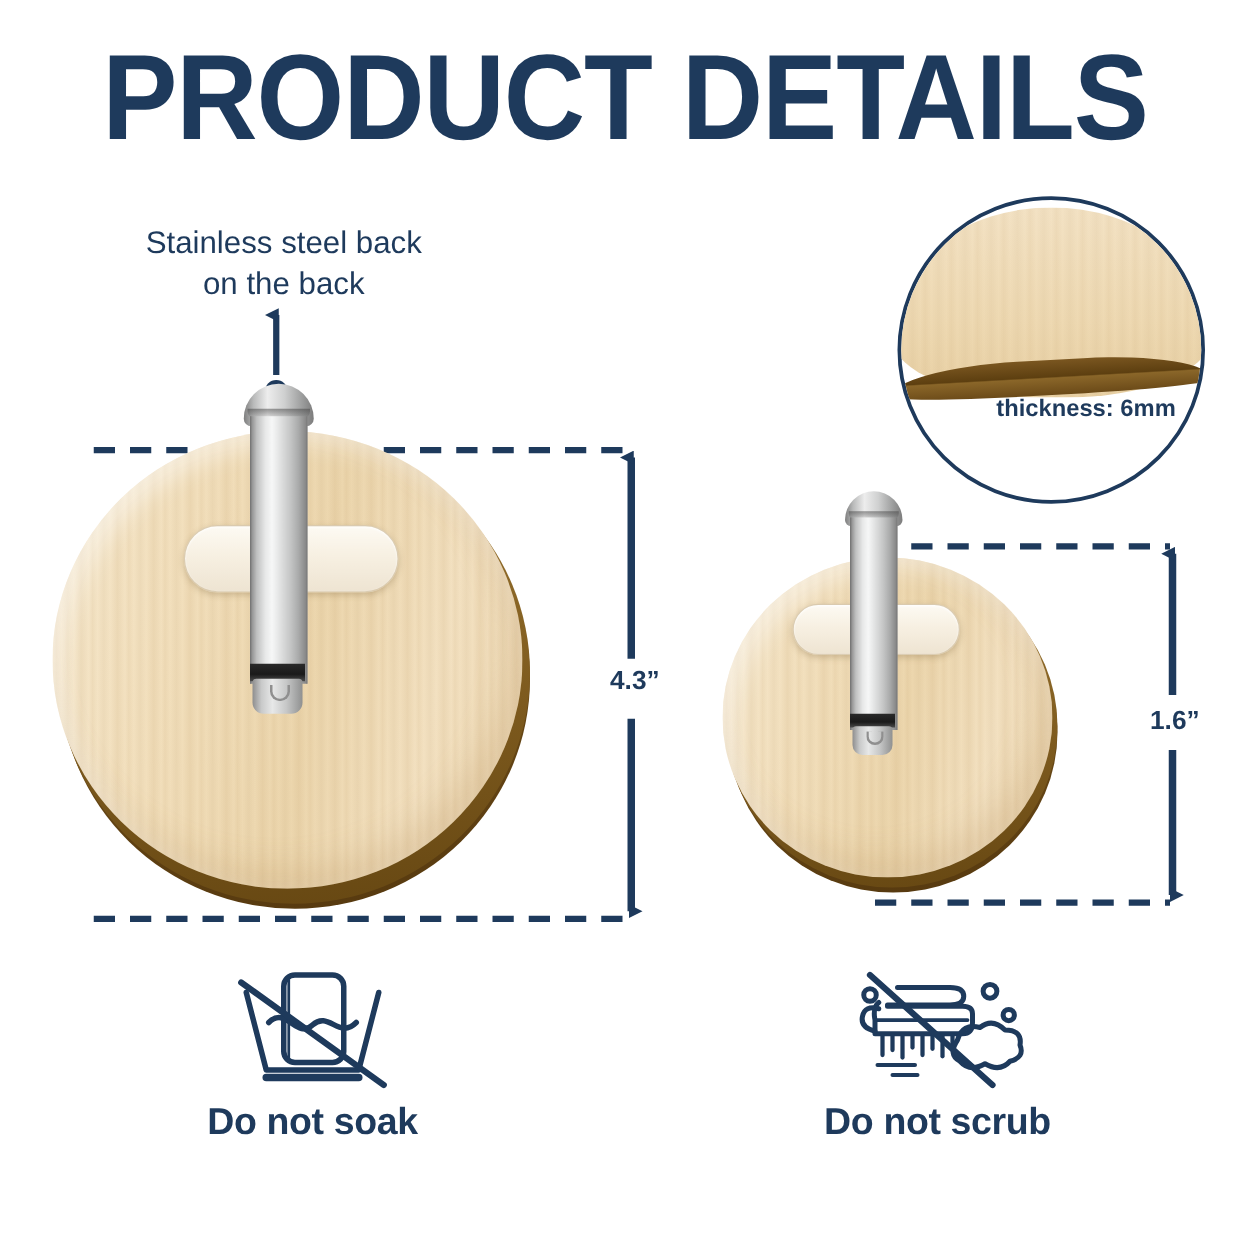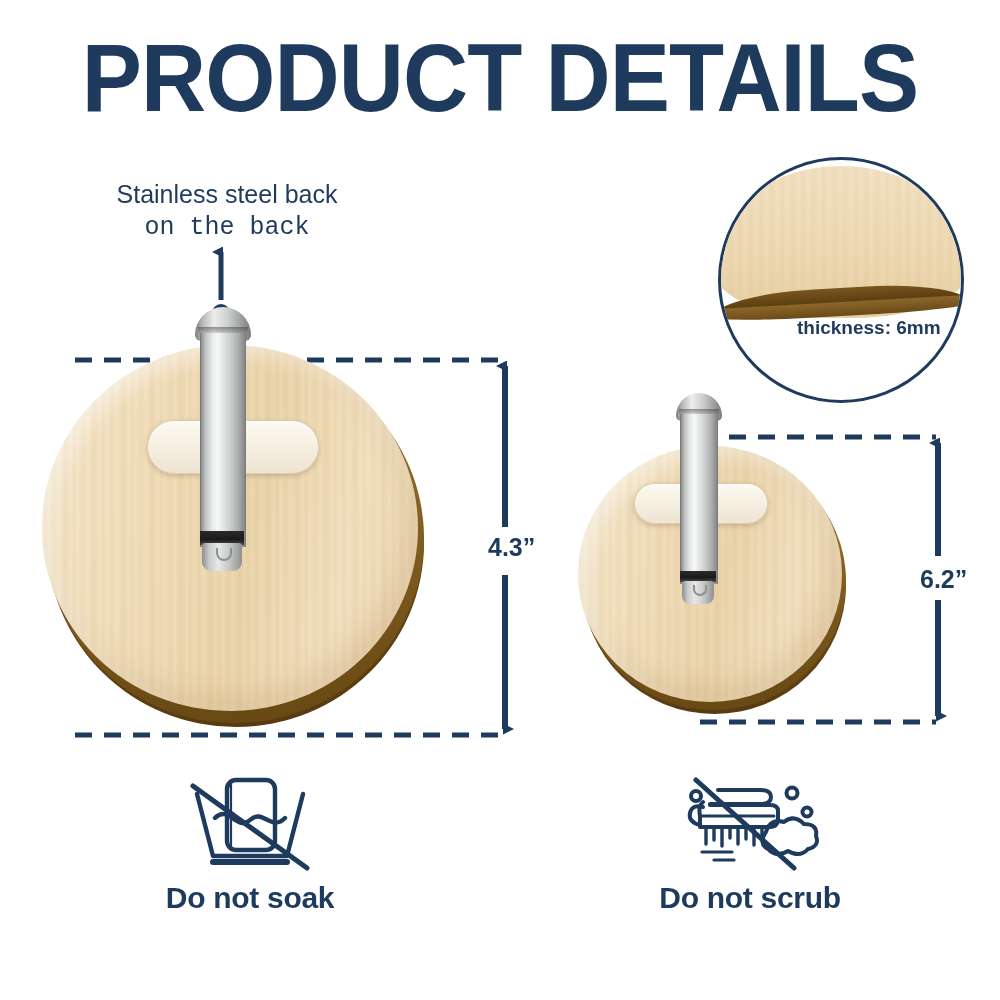--- a/index.html
+++ b/index.html
@@ -30,21 +30,21 @@
   }
 
   
   .clip-callout{
     position:absolute;left:72px;top:178px;width:310px;
     text-align:center;
     font-size:25px;line-height:33px;
     color:#1e3a5c;
     font-weight:normal;
   }
-  .clip-callout .l2{display:block;font-family:Liberation Mono, monospace;}
+  .clip-callout .l2{display:block;}
 
   
   .ovl{position:absolute;left:0;top:0;width:1000px;height:1000px;pointer-events:none;}
 
   
   .board{position:absolute;}
   .board .disc{
     position:absolute;left:0;top:0;width:100%;height:100%;
     border-radius:50%;
     background:
@@ -144,21 +144,21 @@
     border-radius:50%/100% 100% 26% 26%;
   }
   .thick-label{
     position:absolute;
     font-size:19px;font-weight:bold;color:#1e3a5c;white-space:nowrap;
     z-index:7;
   }
 
   
   .dim-label{
-    position:absolute;font-size:25px;font-weight:bold;color:#1e3a5c;white-space:nowrap;
+    position:absolute;font-size:21px;font-weight:bold;color:#1e3a5c;white-space:nowrap;
     z-index:7;
   }
 
   
   .features{
     position:absolute;left:0;top:770px;width:1000px;height:180px;
     display:flex;align-items:flex-start;justify-content:space-around;
   }
   .feat{
     width:250px;display:flex;flex-direction:column;align-items:center;text-align:right;
@@ -230,21 +230,21 @@
                 border:2px solid #8f8f8f;border-top:none;border-radius:0 0 8px 8px;"></div>
   </div>
 
   <div class="mag" style="left:718px;top:157px;width:240px;height:240px;">
     <div class="wood-slab" style="left:-6px;top:6px;width:252px;height:152px;"></div>
     <div class="dark-edge" style="left:-8px;top:128px;width:256px;height:28px;transform:rotate(-3.2deg);"></div>
   </div>
   <div class="thick-label" style="left:797px;top:317px;">thickness: 6mm</div>
 
   <div class="dim-label" style="left:488px;top:533px;">4.3”</div>
-  <div class="dim-label" style="left:920px;top:565px;">6.2”</div>
+  <div class="dim-label" style="left:920px;top:565px;">1.6”</div>
 
   <svg class="ovl" viewBox="0 0 1000 1000">
     <defs>
       <marker id="arrUp" markerWidth="11" markerHeight="11" refX="5.5" refY="9" orient="auto-start-reverse" markerUnits="userSpaceOnUse">
         <path d="M5.5 0 L11 11 L0 11 Z" fill="#1e3a5c"></path>
       </marker>
       <marker id="arrDn" markerWidth="11" markerHeight="11" refX="5.5" refY="9" orient="auto" markerUnits="userSpaceOnUse">
         <path d="M5.5 0 L11 11 L0 11 Z" fill="#1e3a5c"></path>
       </marker>
     </defs>

